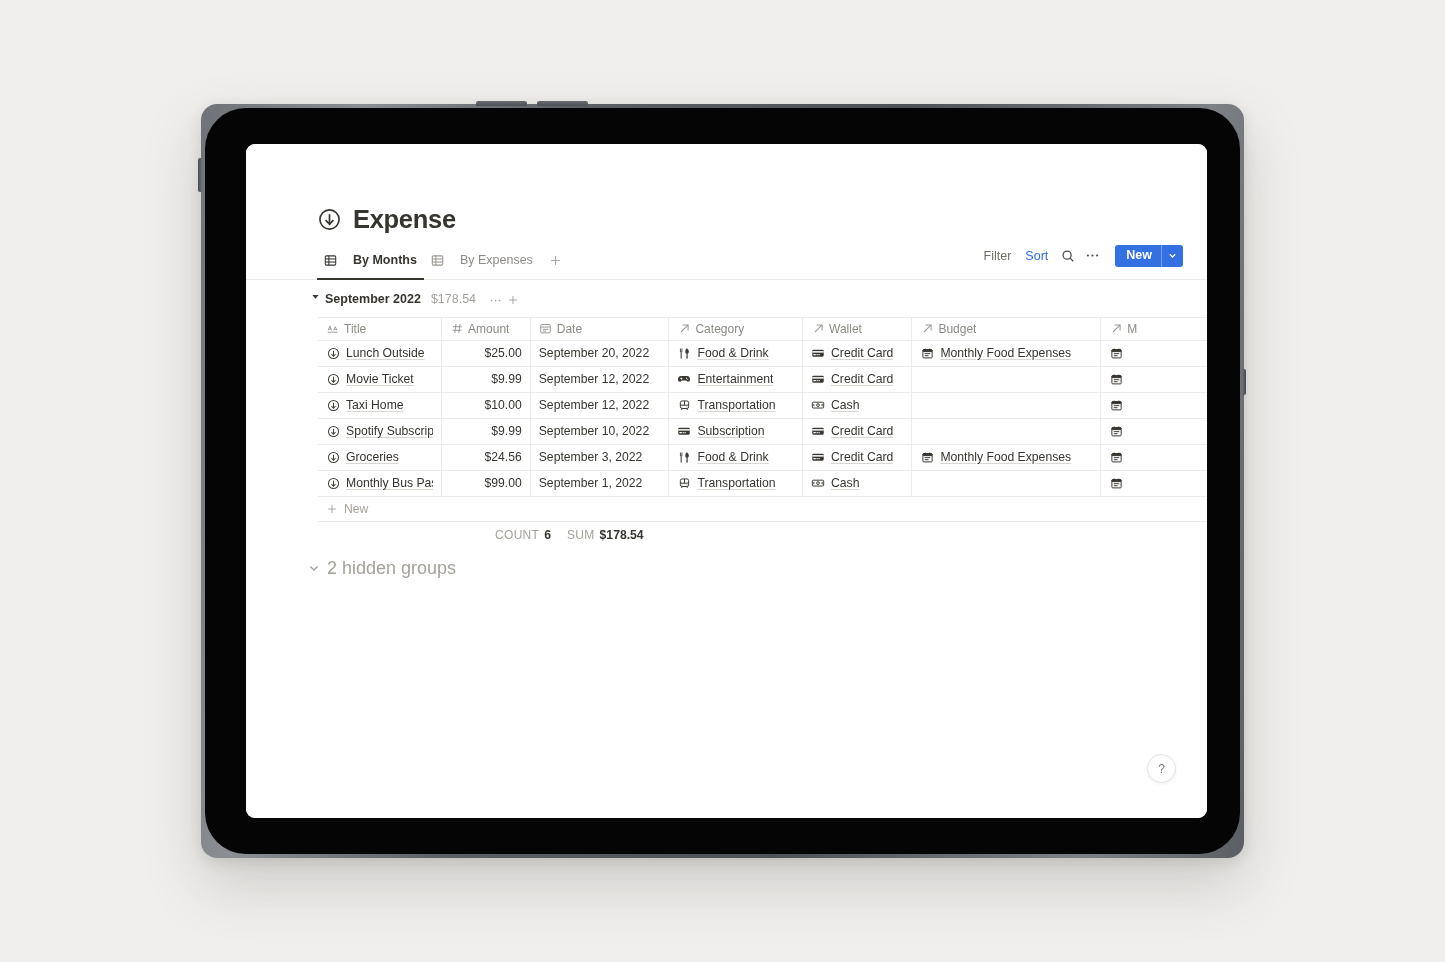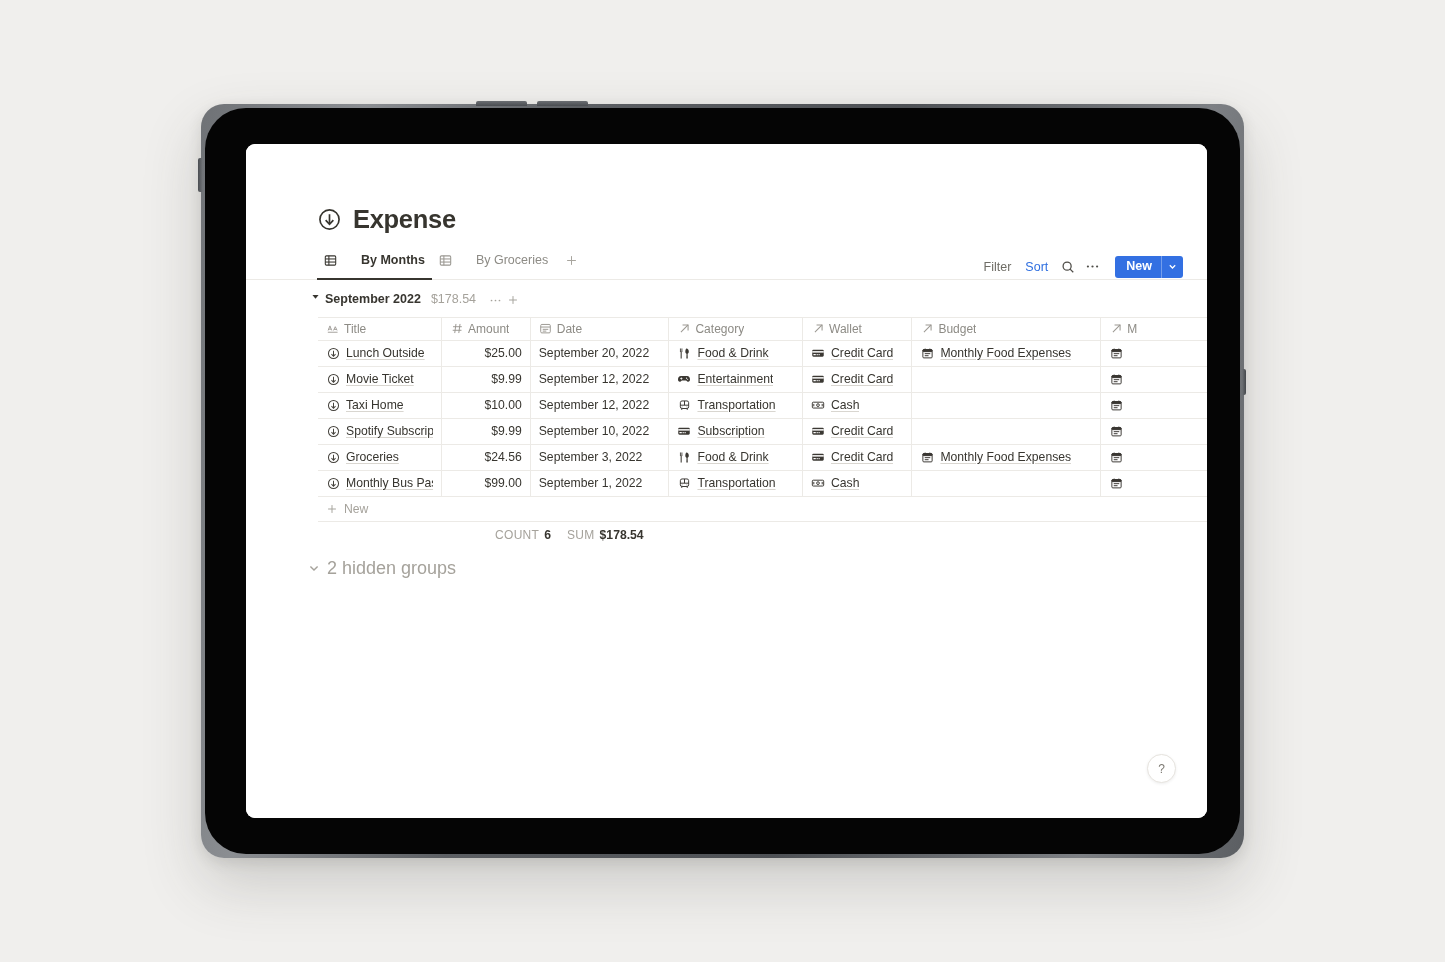--- a/index.html
+++ b/index.html
@@ -15,21 +15,21 @@
     position: relative;
   }
 
   
   #tablet-device {
     position: absolute;
     left: 201px;
     top: 104px;
     width: 1043px;
     height: 754px;
-    border-radius: 23px;
+    border-radius: 16px;
     background: linear-gradient(100deg, #6f7276 0%, #8b8e92 14%, #5c5f63 32%, #4e5155 60%, #7d8084 86%, #5b5e62 100%);
     box-shadow: 0 26px 60px rgba(60,58,55,0.20), 0 4px 14px rgba(60,58,55,0.13);
   }
   #tablet-bezel {
     position: absolute;
     left: 4px;
     top: 4px;
     right: 4px;
     bottom: 4px;
     border-radius: 41px;
@@ -97,21 +97,21 @@
   }
   #view-tabs {
     display: flex;
     align-items: center;
     gap: 0;
     height: 30px;
   }
   .view-tab {
     display: flex;
     align-items: center;
-    gap: 24px;
+    gap: 16px;
     padding: 0 7px 7px 7px;
     font-size: 12.5px;
     color: #8d8b85;
     cursor: pointer;
     height: 100%;
     box-sizing: border-box;
     align-self: flex-end;
     position: relative;
   }
   .view-tab.active {
@@ -134,21 +134,21 @@
     height: 22px;
     margin: 0 0 6px 5px;
     color: #a8a59e;
     cursor: pointer;
   }
 
   #toolbar-actions {
     display: flex;
     align-items: center;
     gap: 0;
-    padding-bottom: 0;
+    padding-bottom: 11px;
   }
   .toolbar-text-button {
     font-size: 12.5px;
     padding: 3px 7px;
     cursor: pointer;
     color: #6f6d66;
     border-radius: 3px;
   }
   .toolbar-text-button.accent { color: #2f6fe0; }
   .toolbar-icon-button {
@@ -369,21 +369,21 @@
               </svg>
               <span>By Months</span>
             </div>
             <div class="view-tab">
               <svg width="13" height="13" viewBox="0 0 16 16" fill="none" stroke="#9b9892" stroke-width="1.3">
                 <rect x="1.6" y="2.3" width="12.8" height="11.4" rx="1.3"></rect>
                 <line x1="1.6" y1="6.1" x2="14.4" y2="6.1"></line>
                 <line x1="1.6" y1="9.9" x2="14.4" y2="9.9"></line>
                 <line x1="6" y1="2.3" x2="6" y2="13.7"></line>
               </svg>
-              <span>By Groceries</span>
+              <span>By Expenses</span>
             </div>
             <div id="add-view-button">
               <svg width="13" height="13" viewBox="0 0 16 16" stroke="currentColor" stroke-width="1.3">
                 <line x1="8" y1="2.6" x2="8" y2="13.4"></line>
                 <line x1="2.6" y1="8" x2="13.4" y2="8"></line>
               </svg>
             </div>
           </div>
 
           <div id="toolbar-actions">

